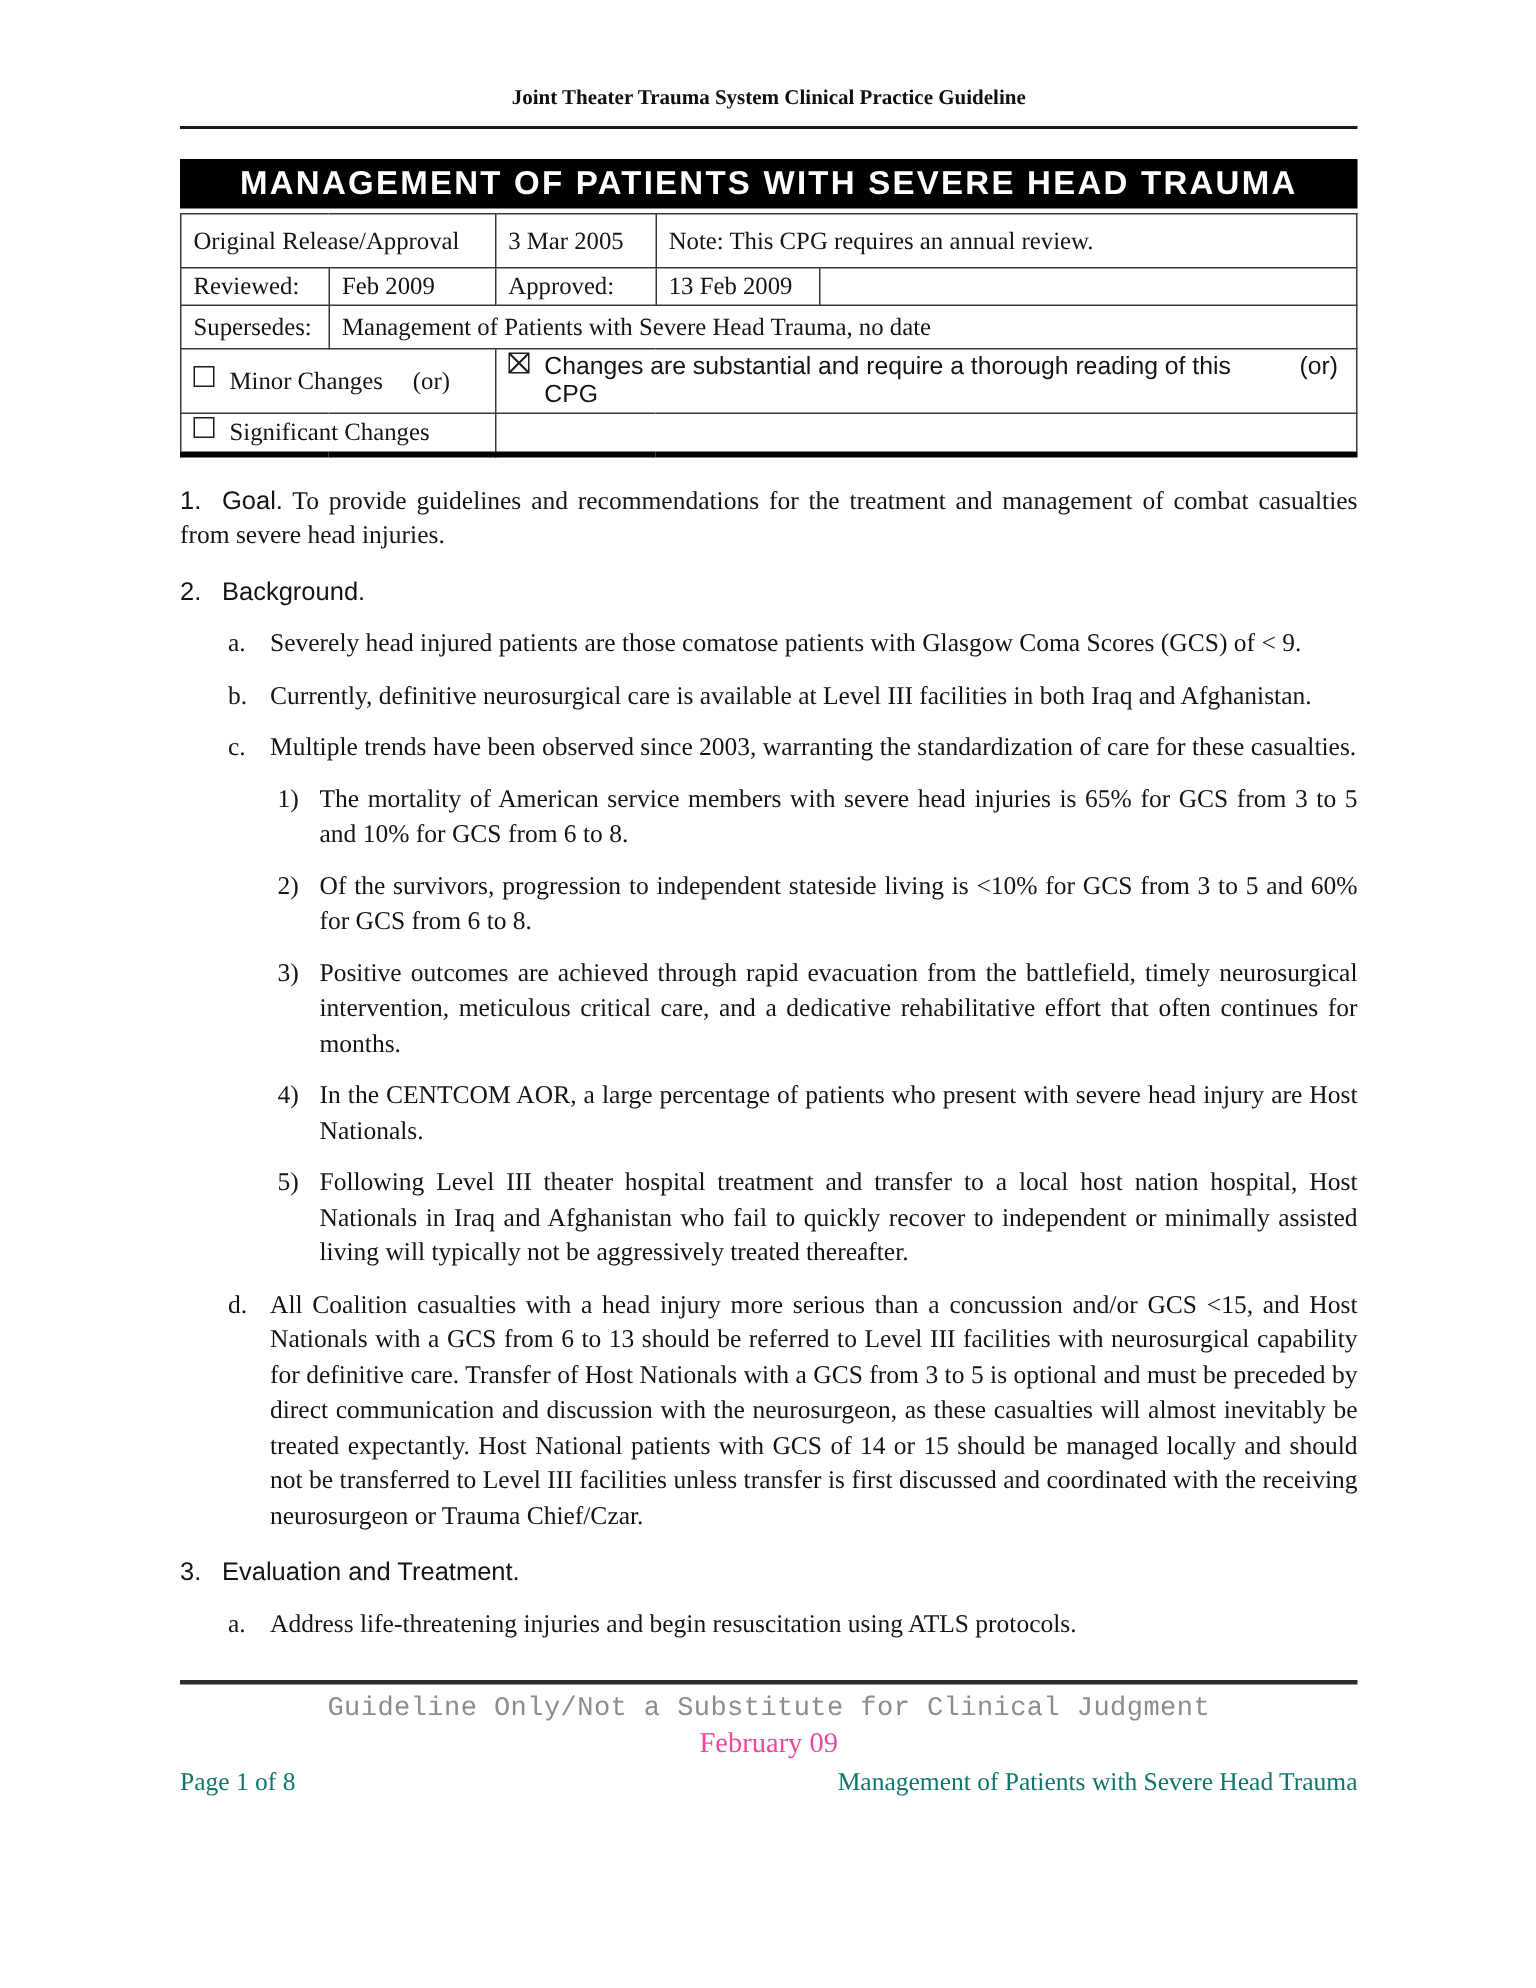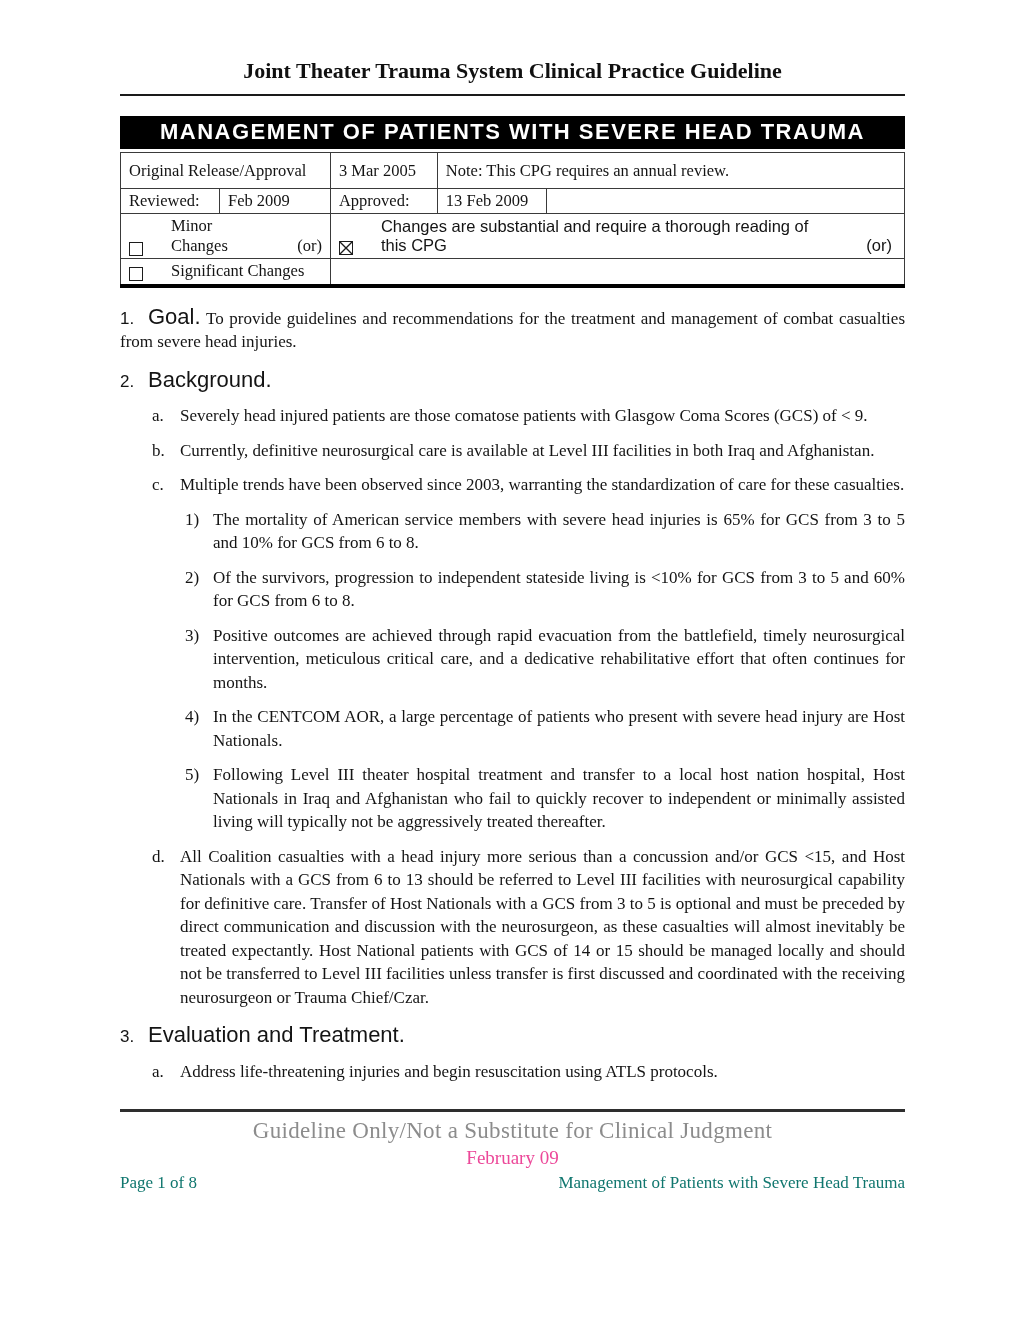--- a/index.html
+++ b/index.html
@@ -7,21 +7,21 @@
   body {
     width:1024px; height:1325px;
     font-family:"Liberation Serif", serif;
     color:#141414;
     overflow:hidden;
   }
   .page { width:1024px; height:1325px; padding:58px 119px 0 120px; }
 
   
   .doc-title {
-    text-align:center; font-size:22px; font-weight:bold;
+    text-align:center; font-size:14px; font-weight:bold;
     font-family:"Liberation Serif", serif; color:#101010;
   }
   .title-rule { border:none; border-top:2px solid #1a1a1a; margin-top:10px; }
 
   .banner {
     margin-top:20px; background:#000000; color:#ffffff;
     font-family:"Liberation Sans", sans-serif; font-weight:bold;
     font-size:22px; letter-spacing:1.5px; text-align:center;
     padding:3px 0 4px 0;
   }
@@ -31,49 +31,49 @@
     width:100%; border-collapse:collapse; margin-top:3px;
     font-size:16.5px; color:#141414;
     border:1px solid #3a3a3a; border-bottom:4px solid #000;padding-left:36px;
   }
   table.meta td { border:1px solid #3a3a3a; padding:2px 8px; vertical-align:middle; }
   table.meta tr.r1 td { height:36px; }
   table.meta tr.r2 td { height:16px; }
   table.meta tr.r3 td { height:29px; }
   table.meta tr.r4 td { height:29px; }
   table.meta tr.r5 td { height:27px; }
-  .cbcell { display:flex; align-items:flex-end; gap:28px; }
+  .cbcell { display:flex; align-items:flex-start; gap:10px; }
   .cb {
     display:inline-block; width:14px; height:14px;
     border:1.6px solid #1c1c1c; flex:0 0 auto; position:relative;
   }
   .cb svg { position:absolute; left:-1px; top:-1px; }
   .sans { font-family:"Liberation Sans", sans-serif; }
   .or-right { margin-left:auto; padding-right:4px; }
   .or-after { margin-left:10px; }
 
   
   .body-text { margin-top:17px; font-size:17px; line-height:23.5px; }
   p.para { margin-top:11px; text-align:justify; }
   p.sect { margin-top:14px; text-align:left; }
   .num {
     display:inline-block; width:28px;
     font-family:"Liberation Sans", sans-serif; font-size:17px;
   }
-  .shead { font-family:"Liberation Sans", sans-serif; font-size:22px; }
+  .shead { font-family:"Liberation Sans", sans-serif; font-size:17px; }
   p.p-a  { padding-left:60px; text-indent:-28px; }
   p.p-n  { padding-left:93px; text-indent:-28px; }
   .lbl { display:inline-block; width:28px; text-indent:0; }
   p.single { text-align:left; }
 
   
   .footer-rule { border:none; border-top:3px solid #2e2e2e; margin-top:26px; }
   .disclaimer {
     margin-top:6px; text-align:center; color:#8c8c8c;
-    font-size:23px; letter-spacing:0.3px;
+    font-size:18px; letter-spacing:0.3px;font-family:Liberation Mono, monospace;
   }
   .footer-date { text-align:center; color:#ec4899; font-size:19px; margin-top:3px; }
   .footer-row {
     display:flex; justify-content:space-between; color:#0f766e;
     font-size:17px; margin-top:4px;
   }
 </style>
 </head>
 <body>
 
@@ -97,20 +97,24 @@
       <td colspan="2">Original Release/Approval</td>
       <td>3 Mar 2005</td>
       <td colspan="2">Note: This CPG requires an annual review.</td>
     </tr>
     <tr class="r2">
       <td>Reviewed:</td>
       <td>Feb 2009</td>
       <td>Approved:</td>
       <td>13 Feb 2009</td>
       <td></td>
+    </tr>
+    <tr class="r3">
+      <td>Supersedes:</td>
+      <td colspan="4">Management of Patients with Severe Head Trauma, no date</td>
     </tr>
     <tr class="r4">
       <td colspan="2">
         <span class="cbcell">
           <span class="cb"></span>
           <span>Minor Changes</span>
           <span class="or-after">(or)</span>
         </span>
       </td>
       <td colspan="3">

